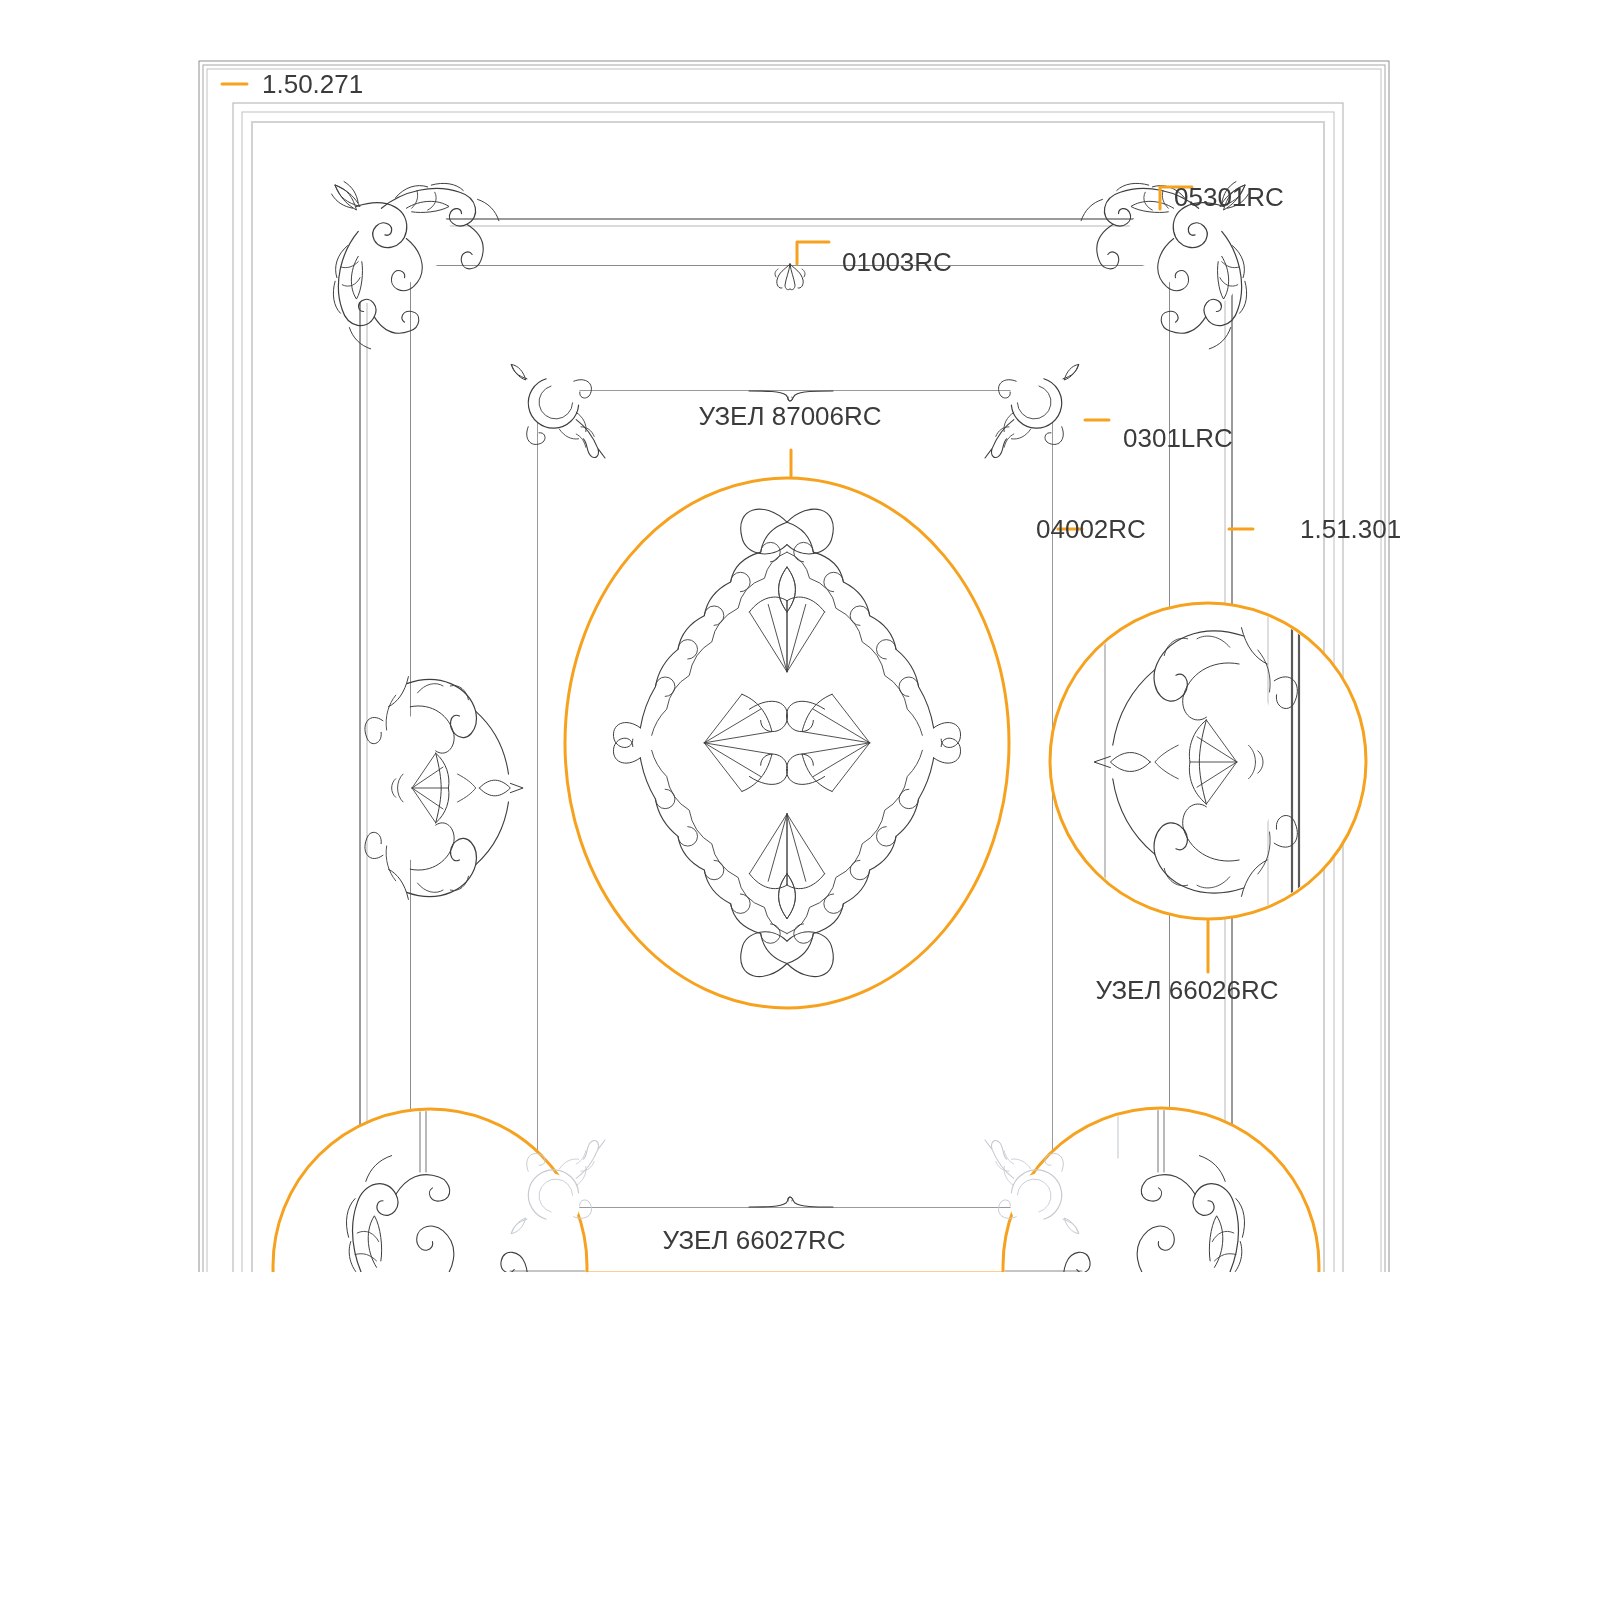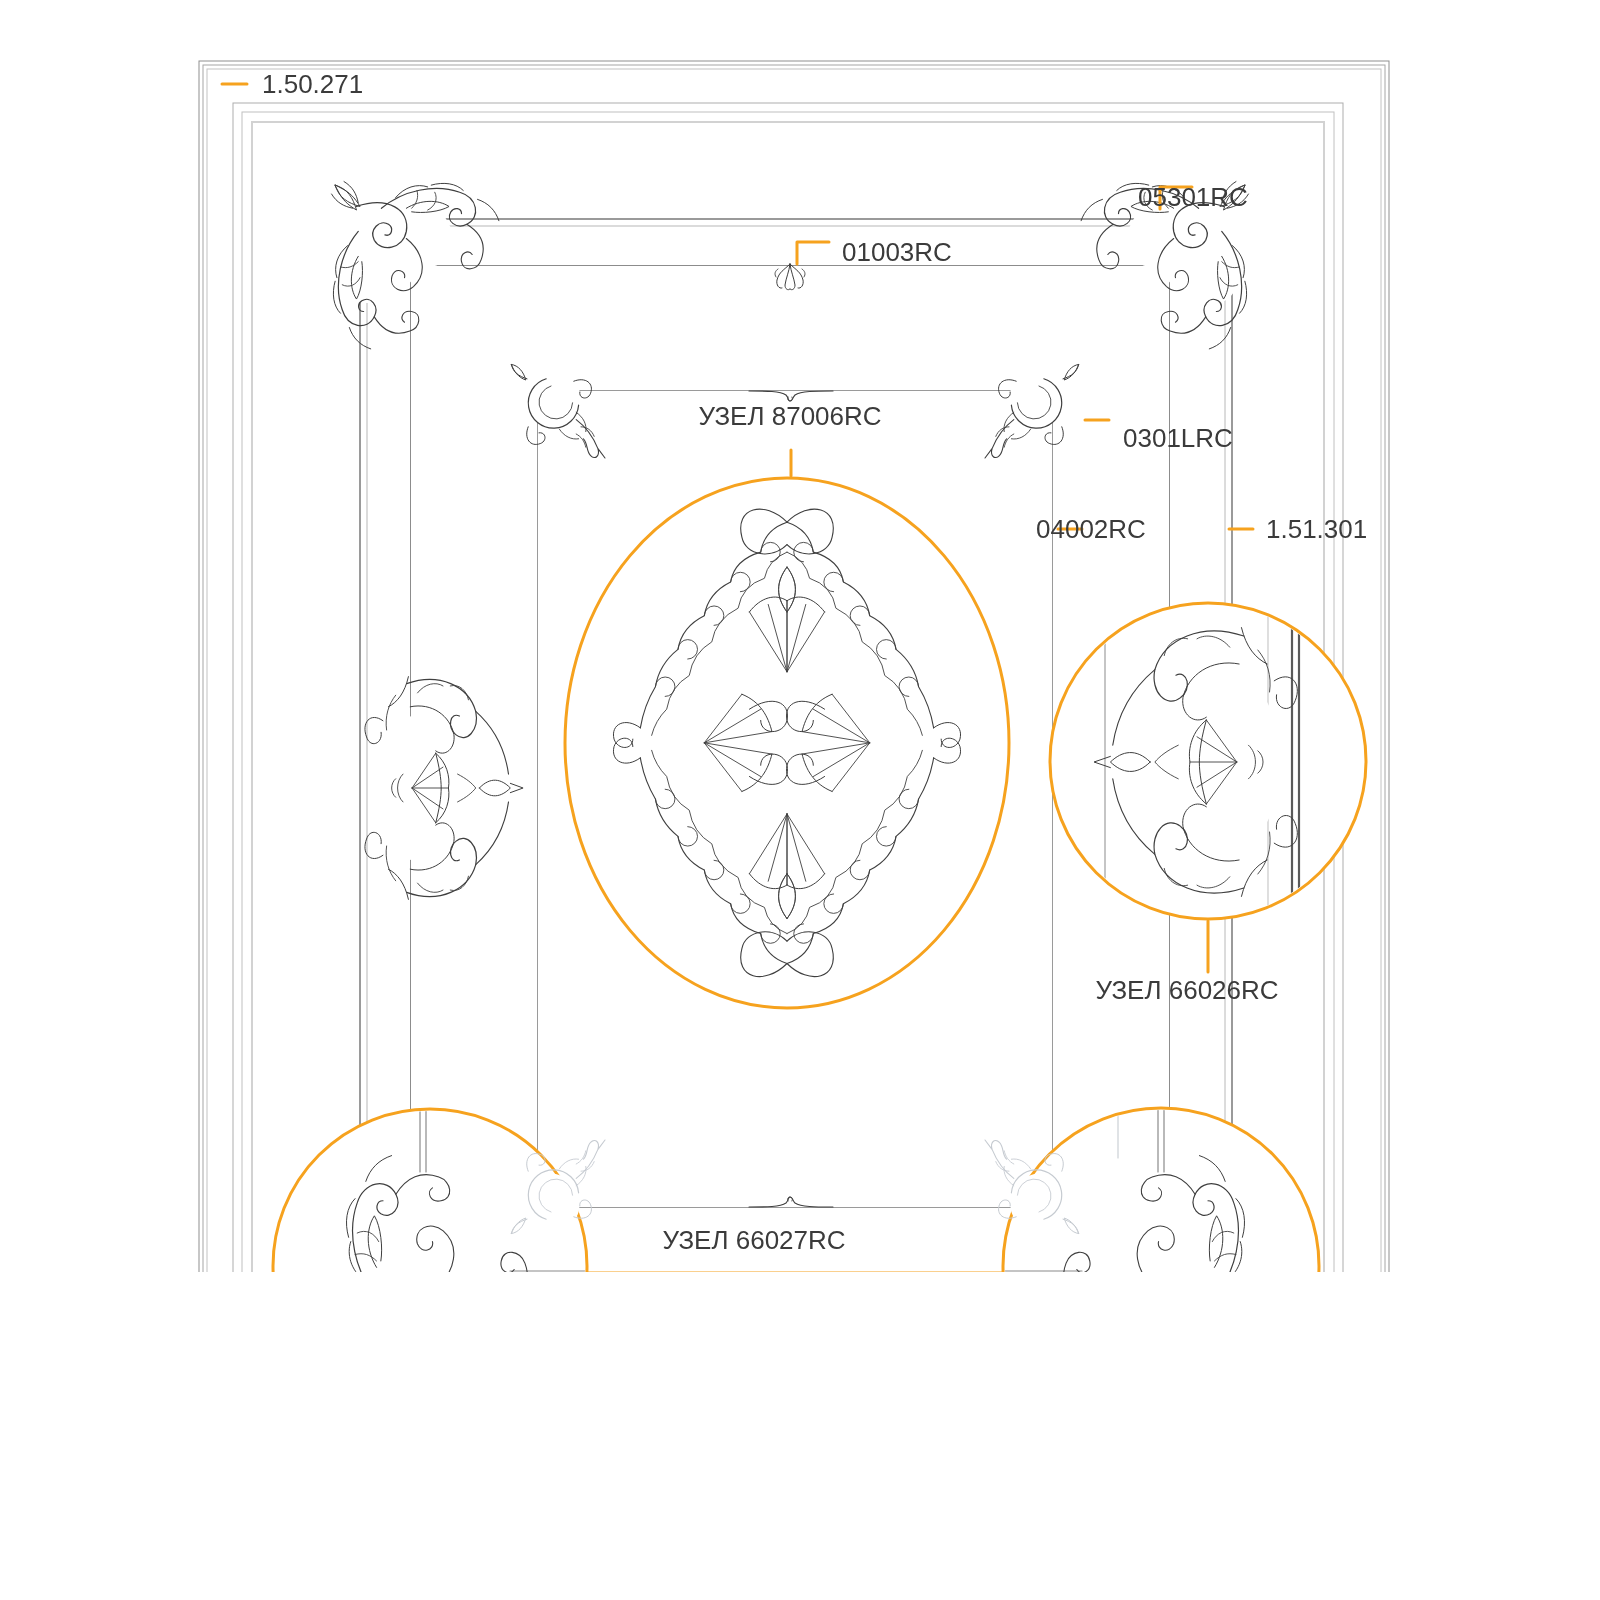--- a/index.html
+++ b/index.html
@@ -191,22 +191,22 @@
     <path d="M791,450 V476"></path>
     <path d="M1085,420 H1109"></path>
     <path d="M1058,529 H1082"></path>
     <path d="M1229,529 H1253"></path>
     <path d="M1208,921 V972"></path>
     <path d="M588,1273 H1002"></path>
   </g>
 </svg>
 
 <div class="lbl" style="left:262px;top:70px">1.50.271</div>
-<div class="lbl" style="left:1138px;top:183px">05301RC</div>
-<div class="lbl" style="left:842px;top:238px">01003RC</div>
+<div class="lbl" style="left:1174px;top:183px">05301RC</div>
+<div class="lbl" style="left:842px;top:248px">01003RC</div>
 <div class="lbl centered" style="left:790px;top:402px">УЗЕЛ 87006RC</div>
 <div class="lbl" style="left:1123px;top:424px">0301LRC</div>
 <div class="lbl" style="left:1036px;top:515px">04002RC</div>
-<div class="lbl" style="left:1266px;top:515px">1.51.301</div>
+<div class="lbl" style="left:1300px;top:515px">1.51.301</div>
 <div class="lbl centered" style="left:1187px;top:976px">УЗЕЛ 66026RC</div>
 <div class="lbl centered" style="left:754px;top:1226px">УЗЕЛ 66027RC</div>
 
 </div>
 
 </body></html>

